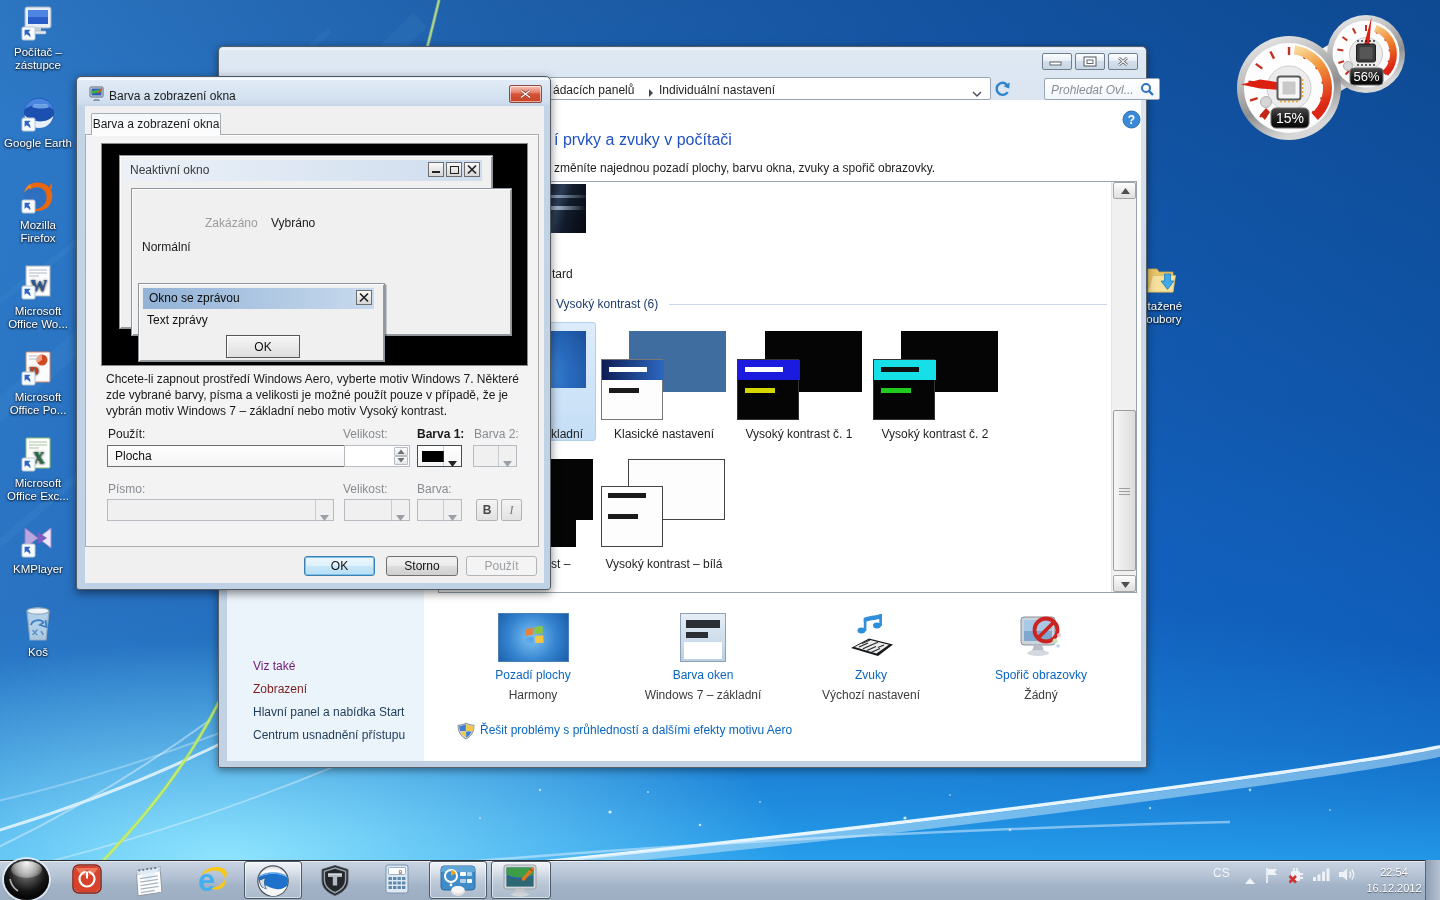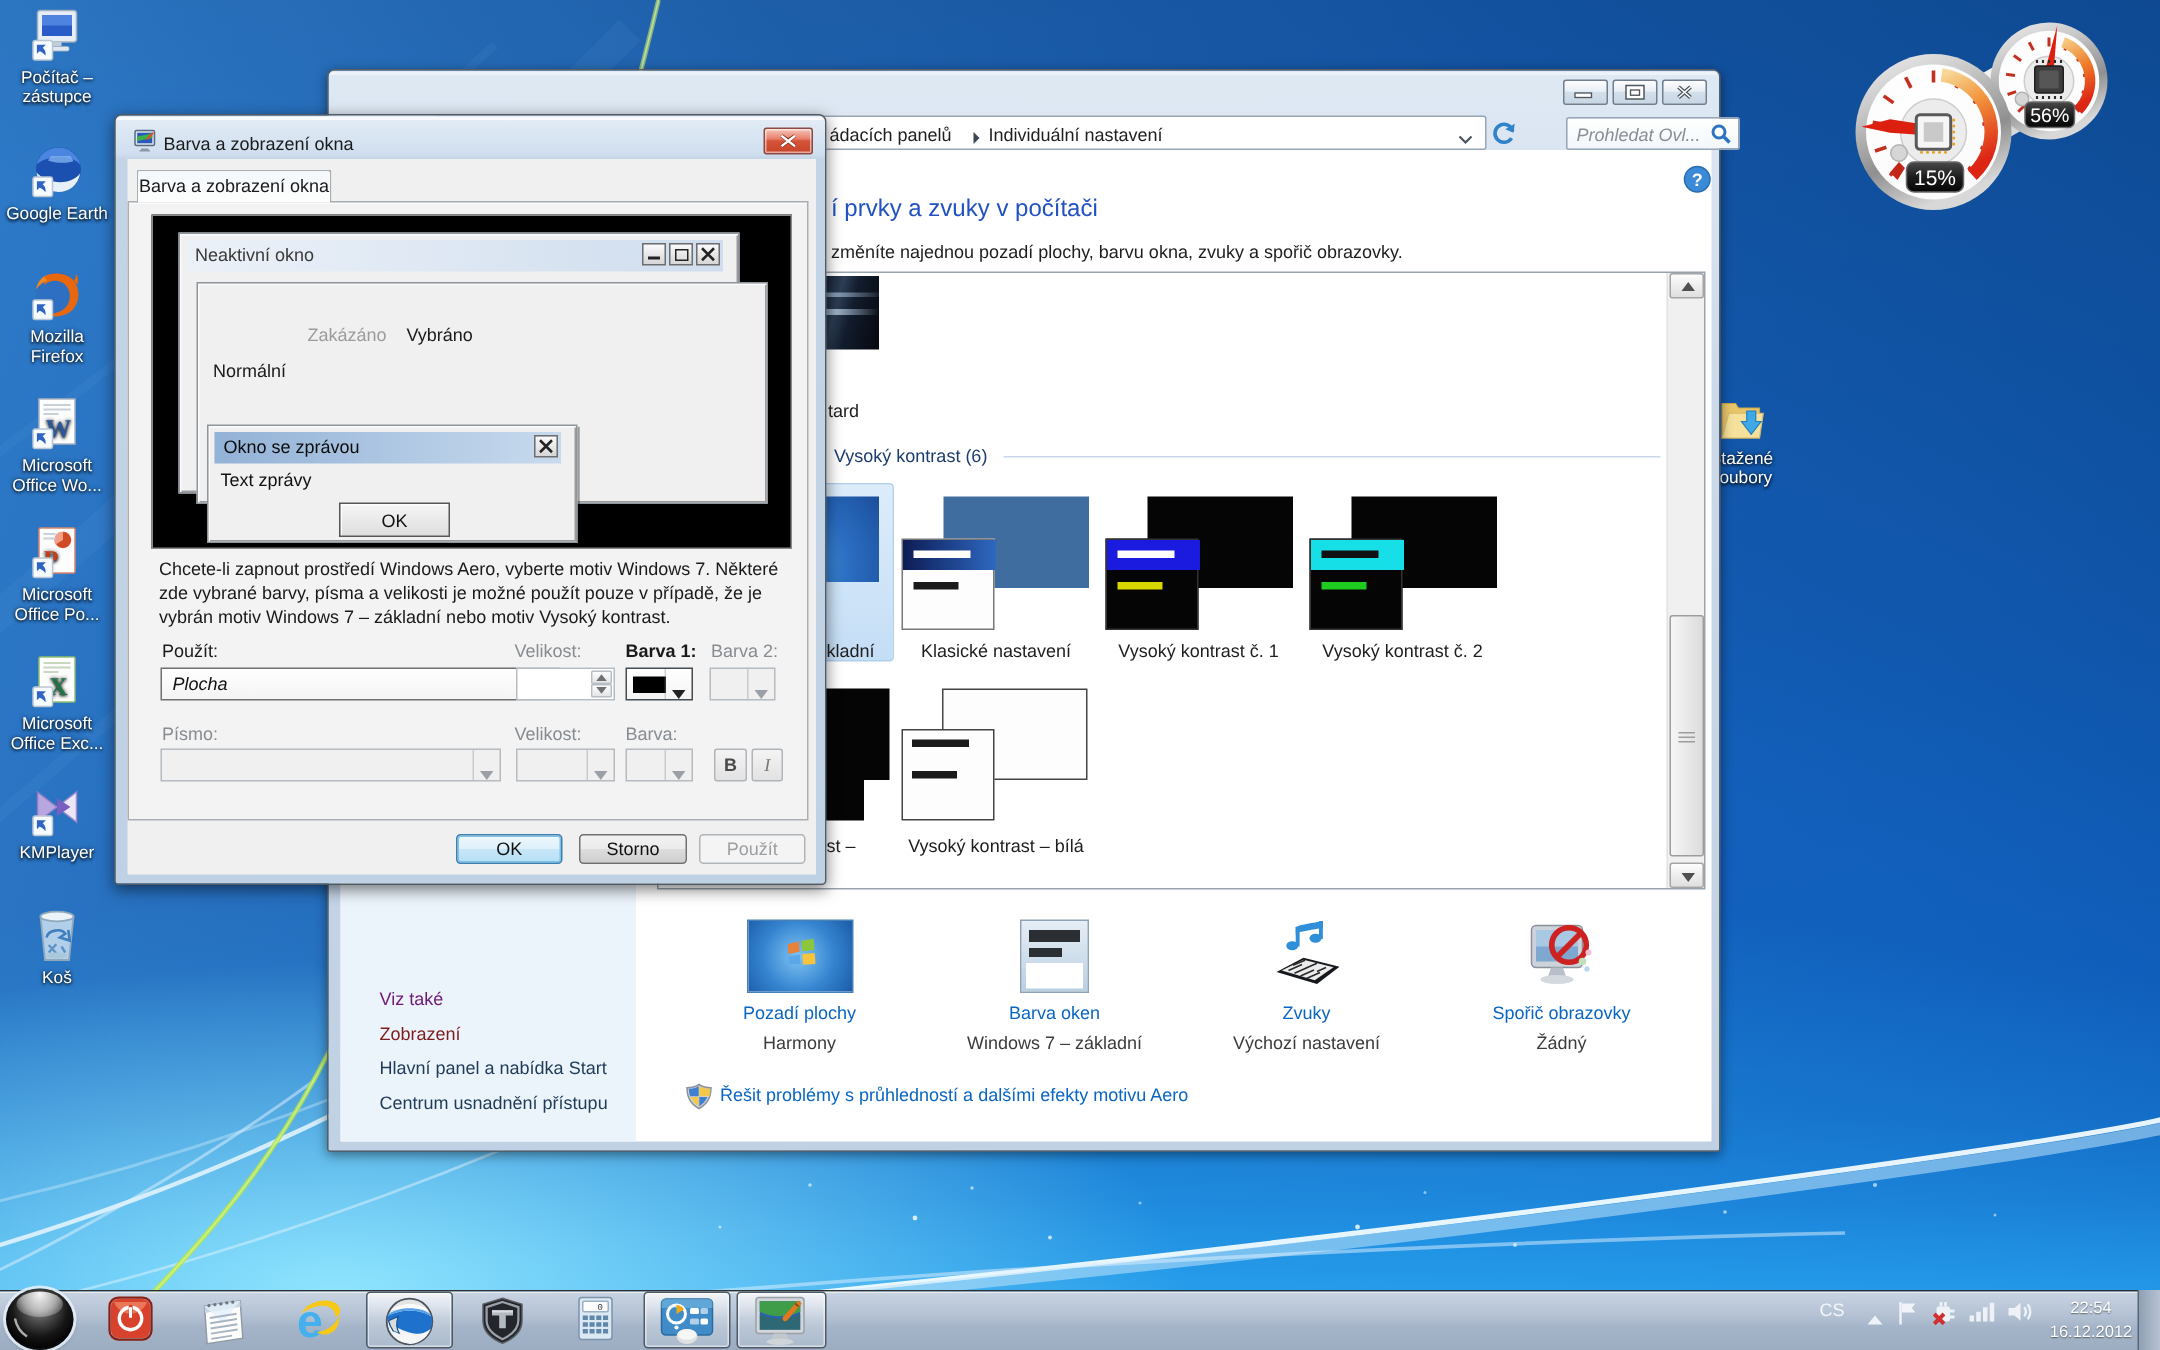--- a/index.html
+++ b/index.html
@@ -564,21 +564,21 @@
     </div>
 
     <div class="abs atext" style="left:29px;top:295px;">Chcete-li zapnout prostředí Windows Aero, vyberte motiv Windows 7. Některé</div>
     <div class="abs atext" style="left:29px;top:311px;">zde vybrané barvy, písma a velikosti je možné použít pouze v případě, že je</div>
     <div class="abs atext" style="left:29px;top:327px;">vybrán motiv Windows 7 – základní nebo motiv Vysoký kontrast.</div>
 
     <div class="abs dlab" style="left:31px;top:350px;">Použít:</div>
     <div class="abs dlabg" style="left:266px;top:350px;">Velikost:</div>
     <div class="abs dlab" style="left:340px;top:350px;font-weight:bold;">Barva 1:</div>
     <div class="abs dlabg" style="left:397px;top:350px;">Barva 2:</div>
-    <div class="abs combo" style="left:30px;top:368px;width:266px;font-style:italic;">
+    <div class="abs combo" style="left:30px;top:368px;width:266px;">
       <span style="position:absolute;left:7px;top:3px;font-size:12px;color:#111;">Plocha</span>
       <span class="carr"><svg width="9" height="6">
             <path d="M0 0 L9 0 L4.5 6 Z" fill="#333"></path>
           </svg></span>
     </div>
     <div class="abs" style="left:267px;top:368px;width:66px;height:22px;background:#fff;border:1px solid #b6bcc2;">
       <span class="spinb" style="top:1px;">
           <svg width="14" height="9">
             <path d="M7 2.5 L10.5 7 L3.5 7 Z" fill="#707070"></path>
           </svg>

